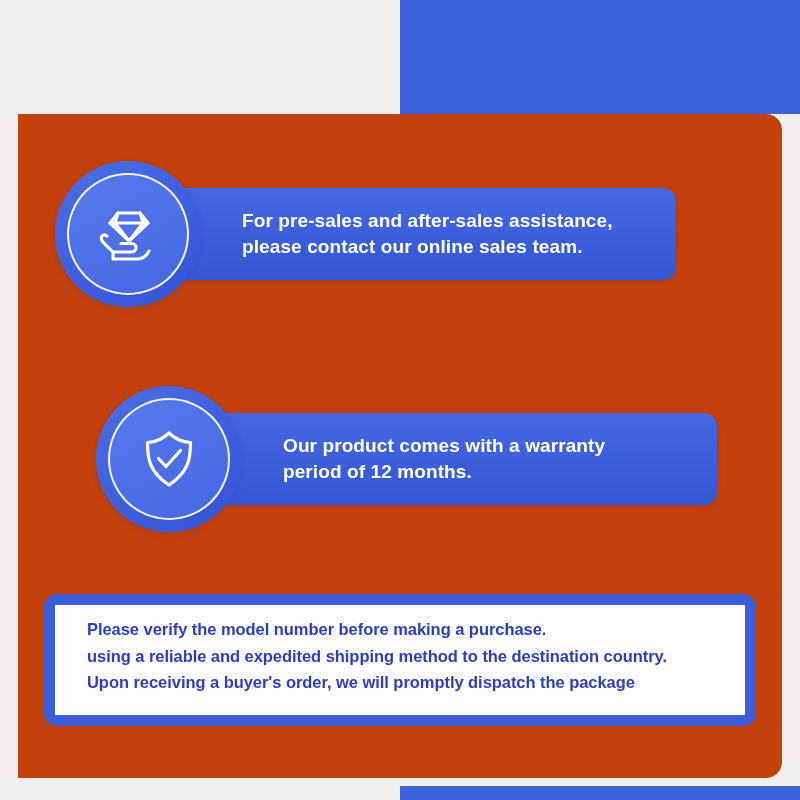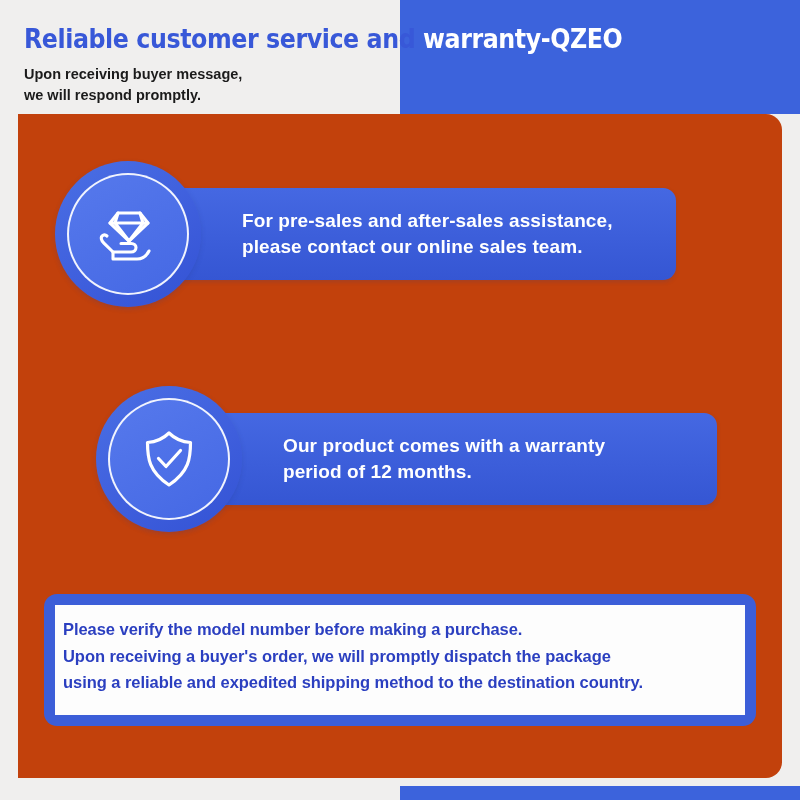--- a/index.html
+++ b/index.html
@@ -156,44 +156,39 @@
     background: #3c5ed8;
     border-radius: 13px;
     box-sizing: border-box;
     padding: 11px;
   }
   .notice-inner {
     width: 100%;
     height: 100%;
     background: #fdfdfd;
     box-sizing: border-box;
-    padding: 11px 16px 10px 8px;
+    padding: 11px 16px 10px 32px;
   }
   .notice-line {
     color: #2b3fc0;
     font-size: 16.5px;
     font-weight: 600;
     line-height: 1.62;
     white-space: nowrap;
     letter-spacing: -0.05px;
   }
 </style>
 </head>
 <body>
 
 <div id="page">
 
   <div class="blue-block-top"></div>
   <div class="blue-block-bottom"></div>
 
-  <div class="header">
-    <div class="header-title"><span class="t-seg-a">Reliable customer service and </span><span class="t-seg-b">warranty-QZEO</span></div>
-    <div class="header-sub">Upon receiving buyer message,
-we will respond promptly.</div>
-  </div>
 
   <div class="panel">
 
     <div class="feature feature-1">
       <div class="icon-circle">
         <div class="icon-inner-ring">
           <svg width="74" height="74" viewBox="0 0 74 74" fill="none" stroke="#ffffff" stroke-width="3.1" stroke-linecap="round" stroke-linejoin="round">
             <path d="M27 16 L49 16 L57 26 L38 44 L19 26 Z"></path>
             <path d="M19 26 L57 26"></path>
             <path d="M27 16 L24 26 L38 44 L52 26 L49 16"></path>
@@ -219,19 +214,19 @@
       </div>
       <div class="feature-pill">
         <div class="feature-text">Our product comes with a warranty
  period of 12 months.</div>
       </div>
     </div>
 
     <div class="notice">
       <div class="notice-inner">
         <div class="notice-line">Please verify the model number before making a purchase.</div>
+        <div class="notice-line">using a reliable and expedited shipping method to the destination country.</div>
         <div class="notice-line">Upon receiving a buyer's order, we will promptly dispatch the package</div>
-        <div class="notice-line">using a reliable and expedited shipping method to the destination country.</div>
       </div>
     </div>
 
   </div>
 </div>
 
 </body></html>

